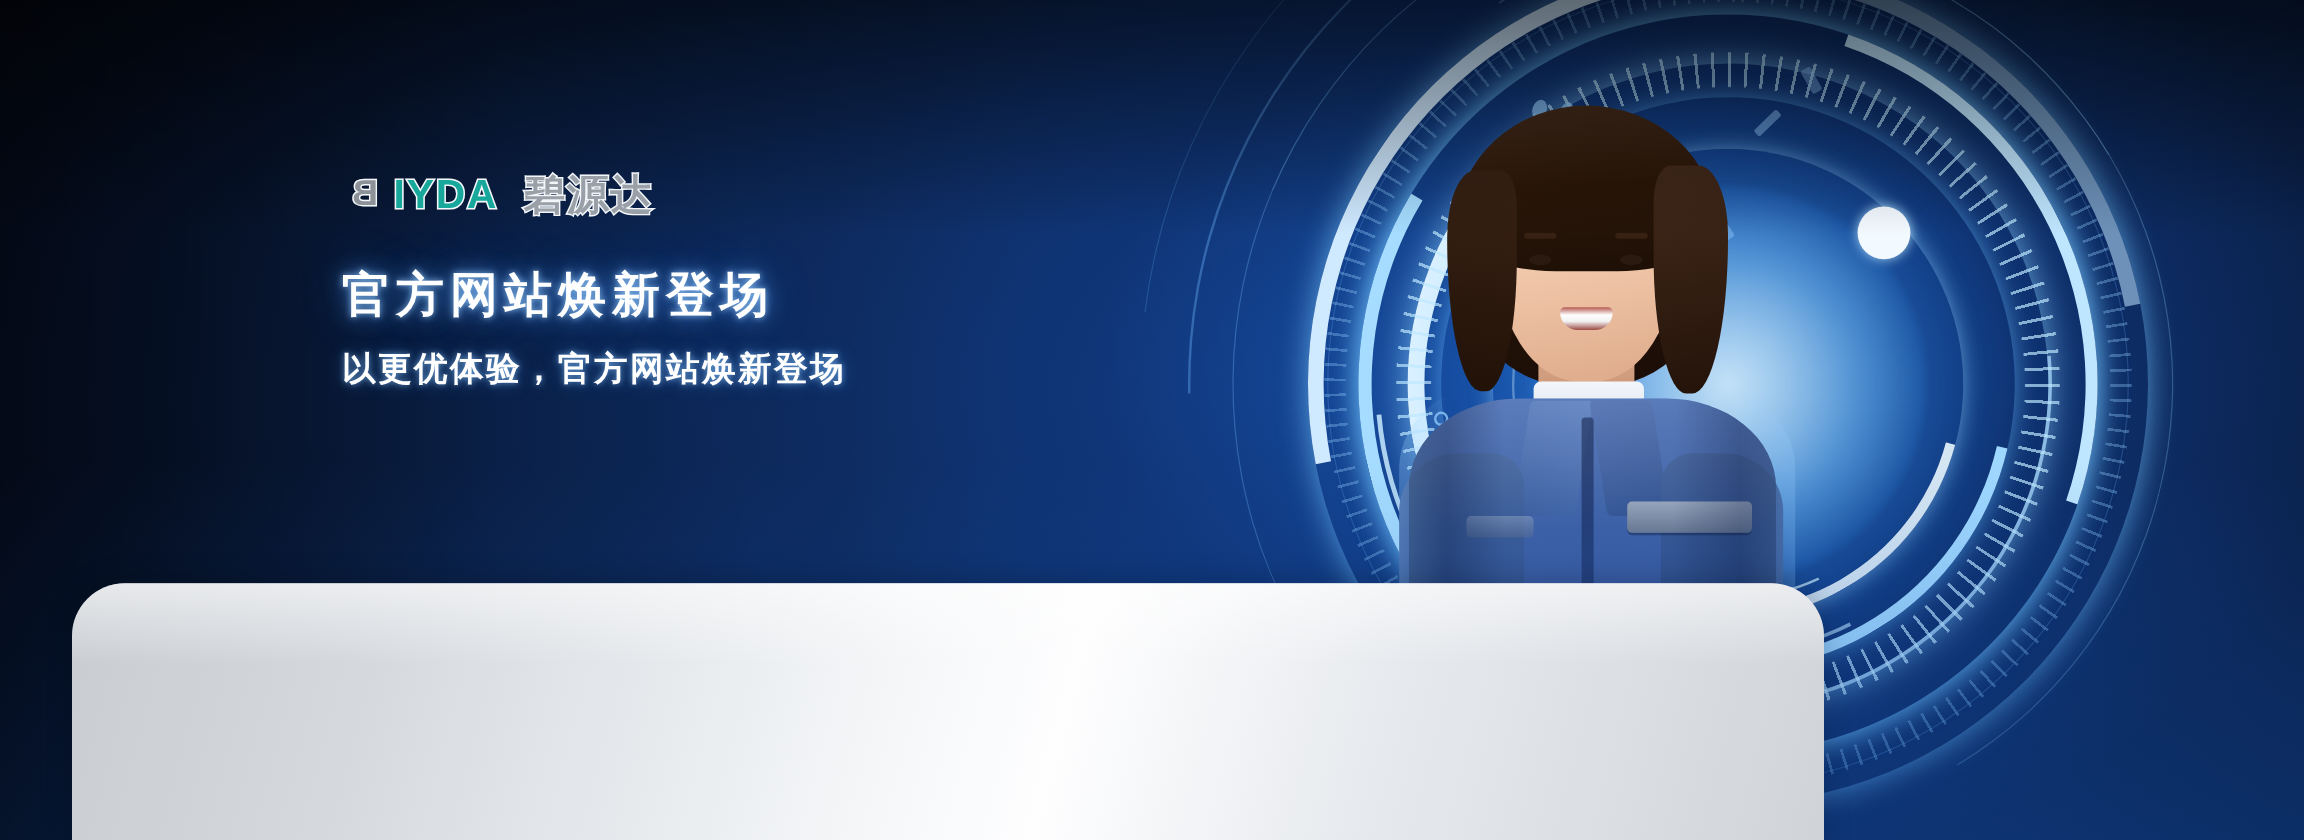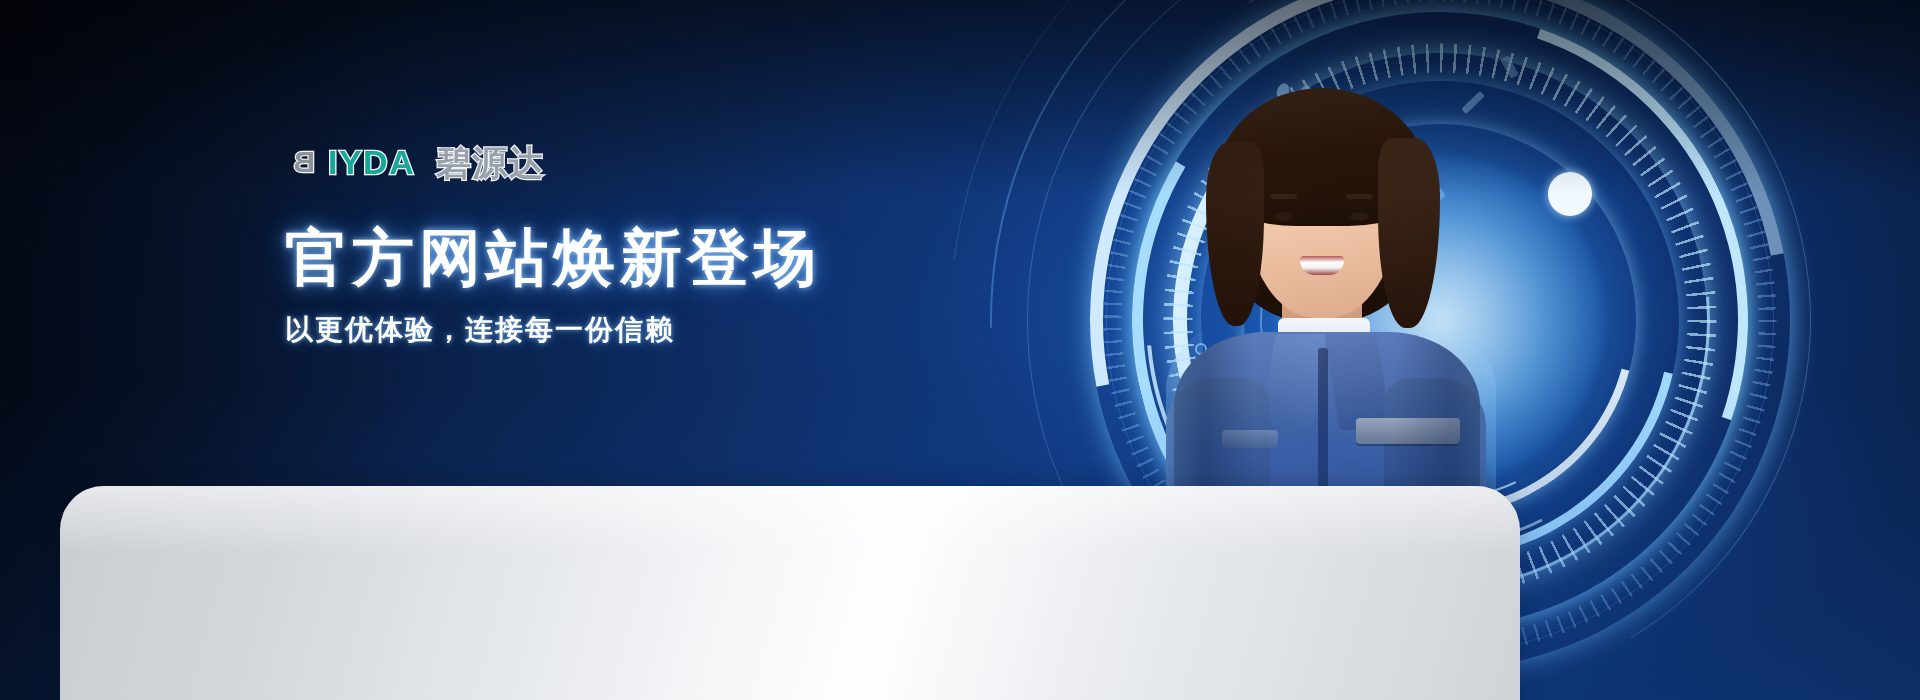--- a/index.html
+++ b/index.html
@@ -163,21 +163,21 @@
   .logo-word {
     font-size:34px; line-height:34px; font-weight:800; letter-spacing:1.5px;
     color:#17a79b; -webkit-text-stroke:2.6px #f4f8fc; paint-order:stroke fill;
   }
   .logo-cn {
     font-size:35px; line-height:31px; font-weight:800; letter-spacing:1px; margin-left:8px;
     color:#9aa0a7; -webkit-text-stroke:2.4px #f2f6fa; paint-order:stroke fill;
   }
 
   .headline {
-    font-size:62px; line-height:1.04; font-weight:800; color:#ffffff;
+    font-size:40px; line-height:1.04; font-weight:800; color:#ffffff;
     letter-spacing:5px; white-space:nowrap;
     text-shadow:0 0 6px rgba(150,205,255,.85), 0 0 18px rgba(90,165,255,.65), 0 0 38px rgba(40,120,230,.45);
   }
   .subhead {
     margin-top:22px;
     font-size:28px; line-height:1.3; font-weight:700; color:#ffffff;
     letter-spacing:2px; white-space:nowrap;
     text-shadow:0 0 5px rgba(140,200,255,.7), 0 0 14px rgba(70,150,245,.45);
   }
 
@@ -277,20 +277,20 @@
 
     <div class="logo">
       <span class="logo-mark">
         <span class="lm-b">B</span>
       </span>
       <span class="logo-word">IYDA</span>
       <span class="logo-cn">碧源达</span>
     </div>
 
     <h1 class="headline">官方网站焕新登场</h1>
-    <p class="subhead">以更优体验，连接每一份信赖</p>
+    <p class="subhead">以更优体验，官方网站焕新登场</p>
   </div>
 
   <div class="bottom-card">
     <div class="bottom-card-sheen"></div>
   </div>
 
 </div>
 
 </body></html>

